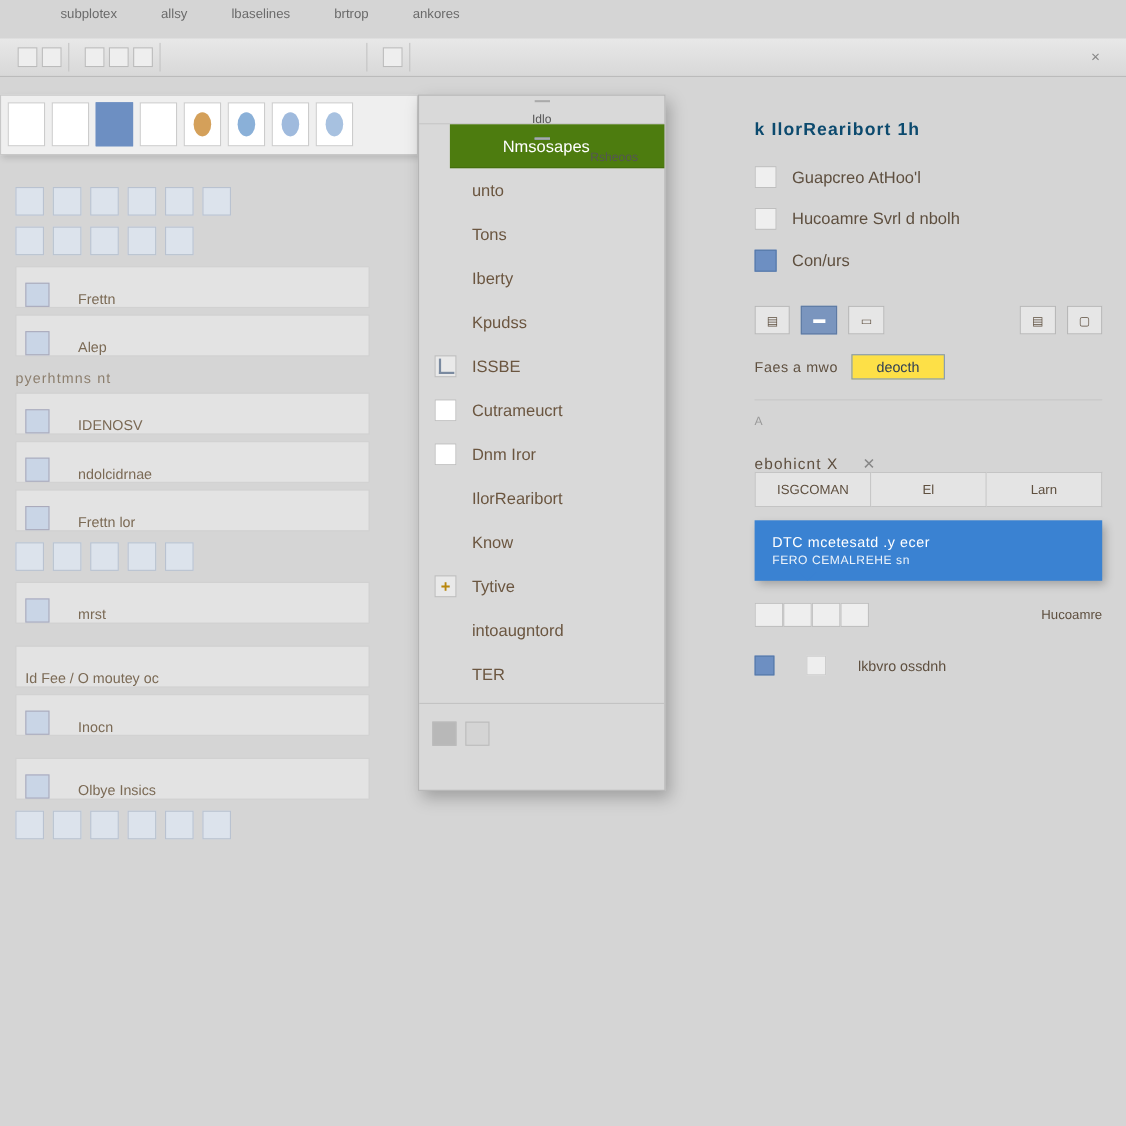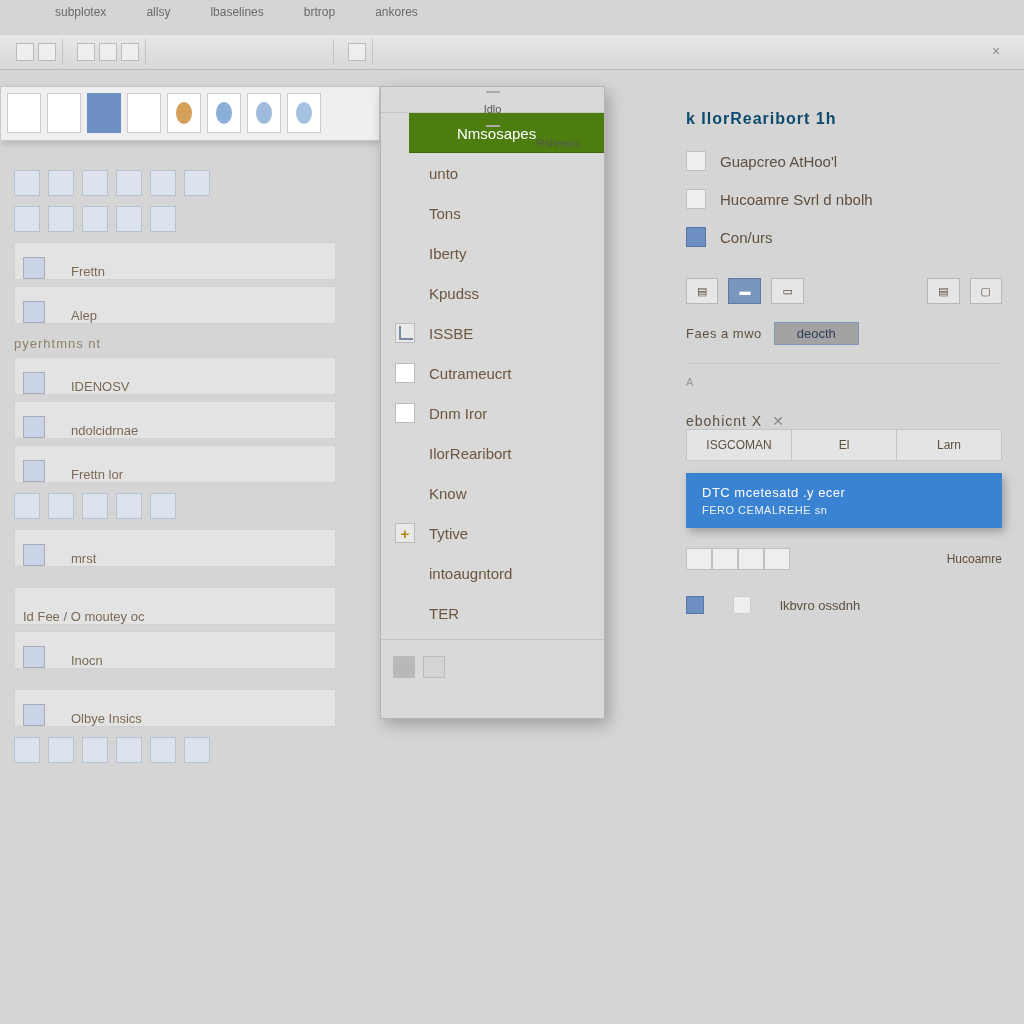--- a/index.html
+++ b/index.html
@@ -49,22 +49,22 @@
   .inspector{ position:absolute; top:100px; right:0; width:360px; bottom:0; padding:10px 22px 0 22px; color:#5e4f3f;}
   .inspector h2{ font-size:16px; font-weight:600; letter-spacing:1px; color:#0c4a6e; margin-bottom:14px;}
   .ins-row{ display:flex; align-items:center; gap:14px; height:38px; font-size:15px;}
   .ins-row .ic{width:20px;height:20px;border:1px solid #bfbfbf;background:#efefef;flex:0 0 20px;}
   .ins-row .ic.blue{background:#6d8fc2;border-color:#5678a8;}
   .toolbar2{ display:flex; gap:10px; margin:22px 0 10px; align-items:center;}
   .toolbar2 .btn{height:26px;padding:0 10px;border:1px solid #b8b8b8;background:#e6e6e6;font-size:11px;display:flex;align-items:center;}
   .toolbar2 .btn.fill{background:#7a95be;border-color:#5e7aa3;color:#fff;}
   .pair{display:flex;gap:12px;align-items:center;margin:18px 0;}
   .pair .lbl{font-size:13px;letter-spacing:.5px;}
-  .pair .pill{background:#a3a3a3;padding:3px 22px;border:1px solid #7f97bd;color:#2f3f55;font-size:13px;}
-  .subh{display:flex;gap:10px;align-items:center;margin-top:24px;font-size:14px;letter-spacing:1px;}
+  .pair .pill{background:#fde047;padding:3px 22px;border:1px solid #7f97bd;color:#2f3f55;font-size:13px;}
+  .subh{display:flex;gap:22px;align-items:center;margin-top:24px;font-size:14px;letter-spacing:1px;}
   .subh .x{color:#888;}
 
   .seg{display:flex;}
   .seg div{flex:1;text-align:center;padding:8px 4px;font-size:12px;border:1px solid #c4c4c4;background:#e4e4e4;}
   .seg div+div{border-left:none;}
 
   .tooltip{ margin-top:12px; background:#3a82d2; color:#fff; padding:12px 16px; font-size:12px; position:relative; box-shadow:3px 4px 8px rgba(0,0,0,.25);}
   .tooltip .t1{font-size:13px;letter-spacing:.5px;margin-bottom:4px;}
   .tooltip .t2{font-size:11px;opacity:.9;letter-spacing:.5px;}
   .tooltip::after{content:"";position:absolute;left:40px;bottom:-8px;border:8px solid transparent;border-top-color:#3a82d2;}

